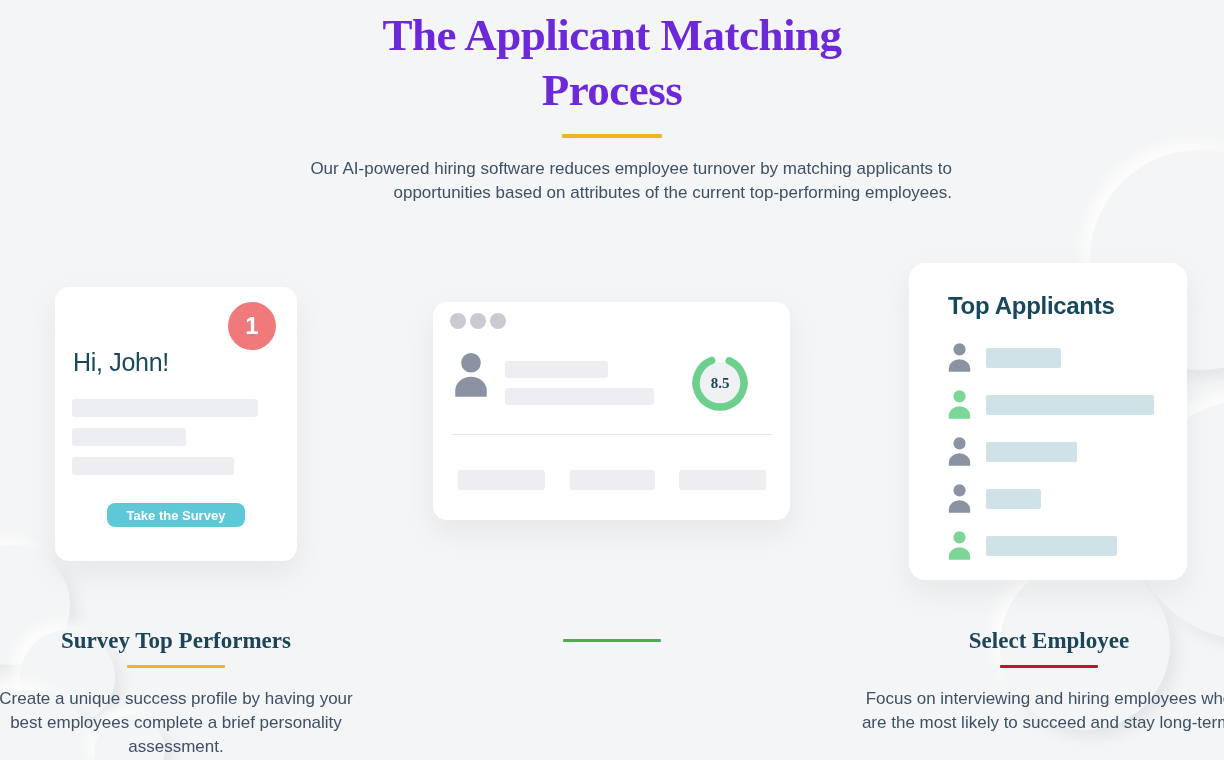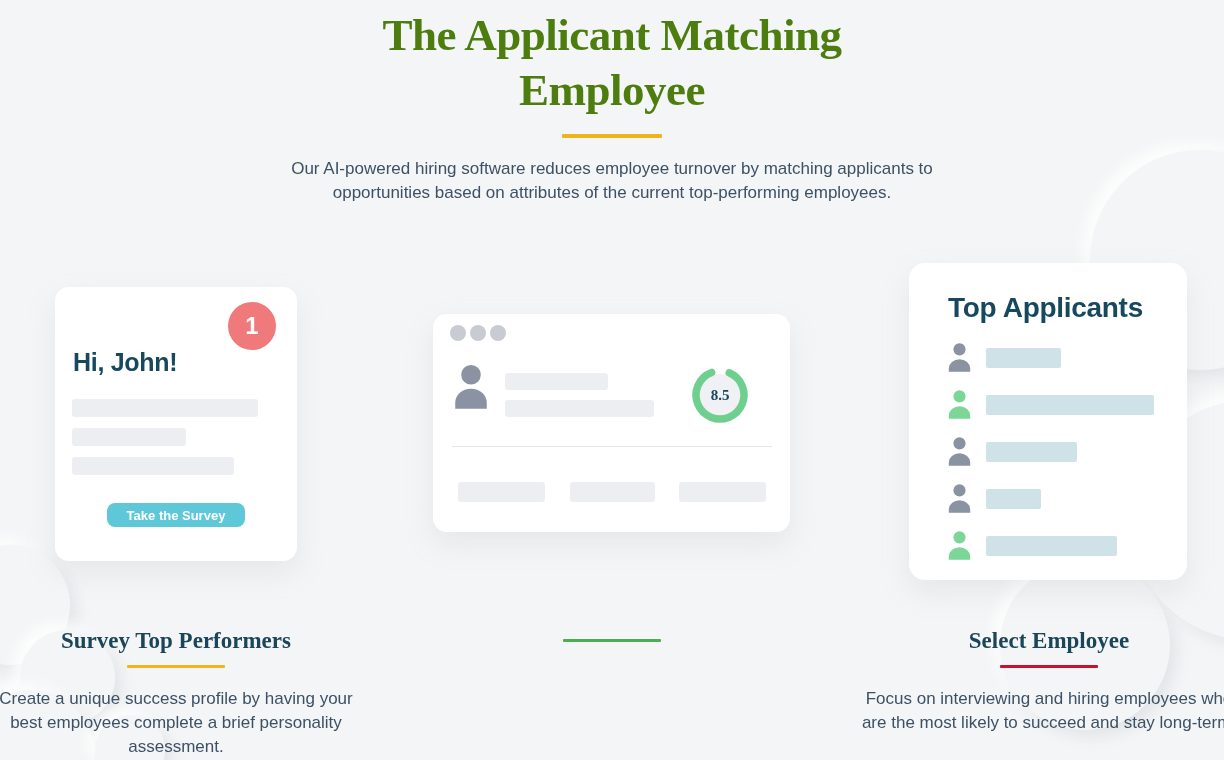--- a/index.html
+++ b/index.html
@@ -21,75 +21,75 @@
   
   .content { position: absolute; inset: 0; z-index: 1; }
 
   
   .title {
     position: absolute; top: 8px; left: 0; width: 100%;
     text-align: center;
     font-family: "Liberation Serif", "DejaVu Serif", serif;
     font-weight: 700;
     font-size: 45px; line-height: 55px;
-    color: #4d7c0f; letter-spacing: -0.5px;
+    color: #6d28d9; letter-spacing: -0.5px;
   }
   .title-divider {
     position: absolute; top: 134px; left: 50%; margin-left: -50px;
     width: 100px; height: 4px; border-radius: 1px;
   }
   .subtitle {
     position: absolute; top: 157px; left: 50%; margin-left: -340px;
-    width: 680px; text-align: center;
+    width: 680px; text-align: right;
     font-size: 17px; line-height: 24px; color: #3d5165;
   }
 
   
   .card {
     position: absolute; background: #ffffff; border-radius: 14px;
     box-shadow: 0 12px 28px rgba(160,170,180,0.18);
   }
   .skel { position: absolute; background: #eceef2; border-radius: 3px; }
 
   
   .survey-card { left: 55px; top: 287px; width: 242px; height: 274px; }
   .badge {
     position: absolute; top: 15px; right: 21px; width: 48px; height: 48px;
     border-radius: 50%; display: flex; align-items: center; justify-content: center;
     color: #ffffff; font-size: 24px; font-weight: 700;
   }
   .greeting {
     position: absolute; left: 18px; top: 61px;
-    font-size: 25px; font-weight: 700; color: #17495e; letter-spacing: -0.3px;
+    font-size: 25px; font-weight: 400; color: #17495e; letter-spacing: -0.3px;
   }
   .survey-btn {
     position: absolute; left: 52px; top: 216px; width: 138px; height: 24px;
     border: none; border-radius: 8px; cursor: pointer;
     color: #ffffff; font-size: 13px; font-weight: 700;
     font-family: "Liberation Sans", sans-serif;
   }
 
   
-  .screen-card { left: 433px; top: 314px; width: 357px; height: 218px; padding-left: 44px; }
+  .screen-card { left: 433px; top: 302px; width: 357px; height: 218px; padding-left: 44px; }
   .dots { position: absolute; left: 17px; top: 11px; display: flex; gap: 4px; }
   .dot { width: 16px; height: 16px; border-radius: 50%; background: #c8ccd2; }
   .avatar-lg { position: absolute; left: 17px; top: 47px; width: 42px; height: 50px; }
   .screen-divider { position: absolute; left: 19px; right: 18px; top: 132px; height: 1px; background: #e5e7ea; }
   .donut-wrap { position: absolute; left: 258px; top: 52px; width: 58px; height: 58px; }
   .donut-score {
     position: absolute; inset: 0; display: flex; align-items: center; justify-content: center;
     font-family: "Liberation Serif", "DejaVu Serif", serif;
     font-weight: 700; font-size: 15px; color: #1b4558;
   }
 
   
   .applicants-card { left: 909px; top: 263px; width: 278px; height: 317px; border-radius: 16px; }
   .applicants-title {
     position: absolute; left: 39px; top: 29px;
-    font-size: 28px; font-weight: 700; color: #17495e; letter-spacing: -0.3px;
+    font-size: 24px; font-weight: 700; color: #17495e; letter-spacing: -0.3px;
   }
   .applicant-row { position: absolute; left: 37px; height: 32px; }
   .applicant-row svg { position: absolute; left: 0; top: 0; width: 27px; height: 32px; }
   .applicant-bar { position: absolute; left: 40px; top: 7px; height: 20px; border-radius: 2px; }
 
   
   .step { position: absolute; width: 380px; text-align: center; }
   .step-1 { left: -14px; top: 628px; }
   .step-2 { left: 422px; top: 628px; }
   .step-3 { left: 859px; top: 628px; }
@@ -108,21 +108,21 @@
 <div class="deco" style="left:-35px; top:690px; width:130px; height:130px;"></div>
 <div class="deco" style="left:95px; top:715px; width:70px; height:70px;"></div>
 <div class="deco" style="left:1090px; top:150px; width:220px; height:220px;"></div>
 <div class="deco" style="left:1000px; top:560px; width:170px; height:170px;"></div>
 <div class="deco" style="left:1130px; top:400px; width:240px; height:240px;"></div>
 
 <div class="content">
 
   <h1 class="title">
     <span style="display:block">The Applicant Matching</span>
-    <span style="display:block">Employee</span>
+    <span style="display:block">Process</span>
   </h1>
   <div class="title-divider" style="background: rgb(240, 180, 28);"></div>
   <p class="subtitle">Our AI-powered hiring software reduces employee turnover by matching applicants to opportunities based on attributes of the current top-performing employees.</p>
 
   <div class="card survey-card">
     <div class="badge" style="background: rgb(239, 121, 123);">1</div>
     <div class="greeting">Hi, John!</div>
     <div class="skel" style="left:17px; top:112px; width:186px; height:18px;"></div>
     <div class="skel" style="left:17px; top:141px; width:114px; height:18px;"></div>
     <div class="skel" style="left:17px; top:170px; width:162px; height:18px;"></div>

